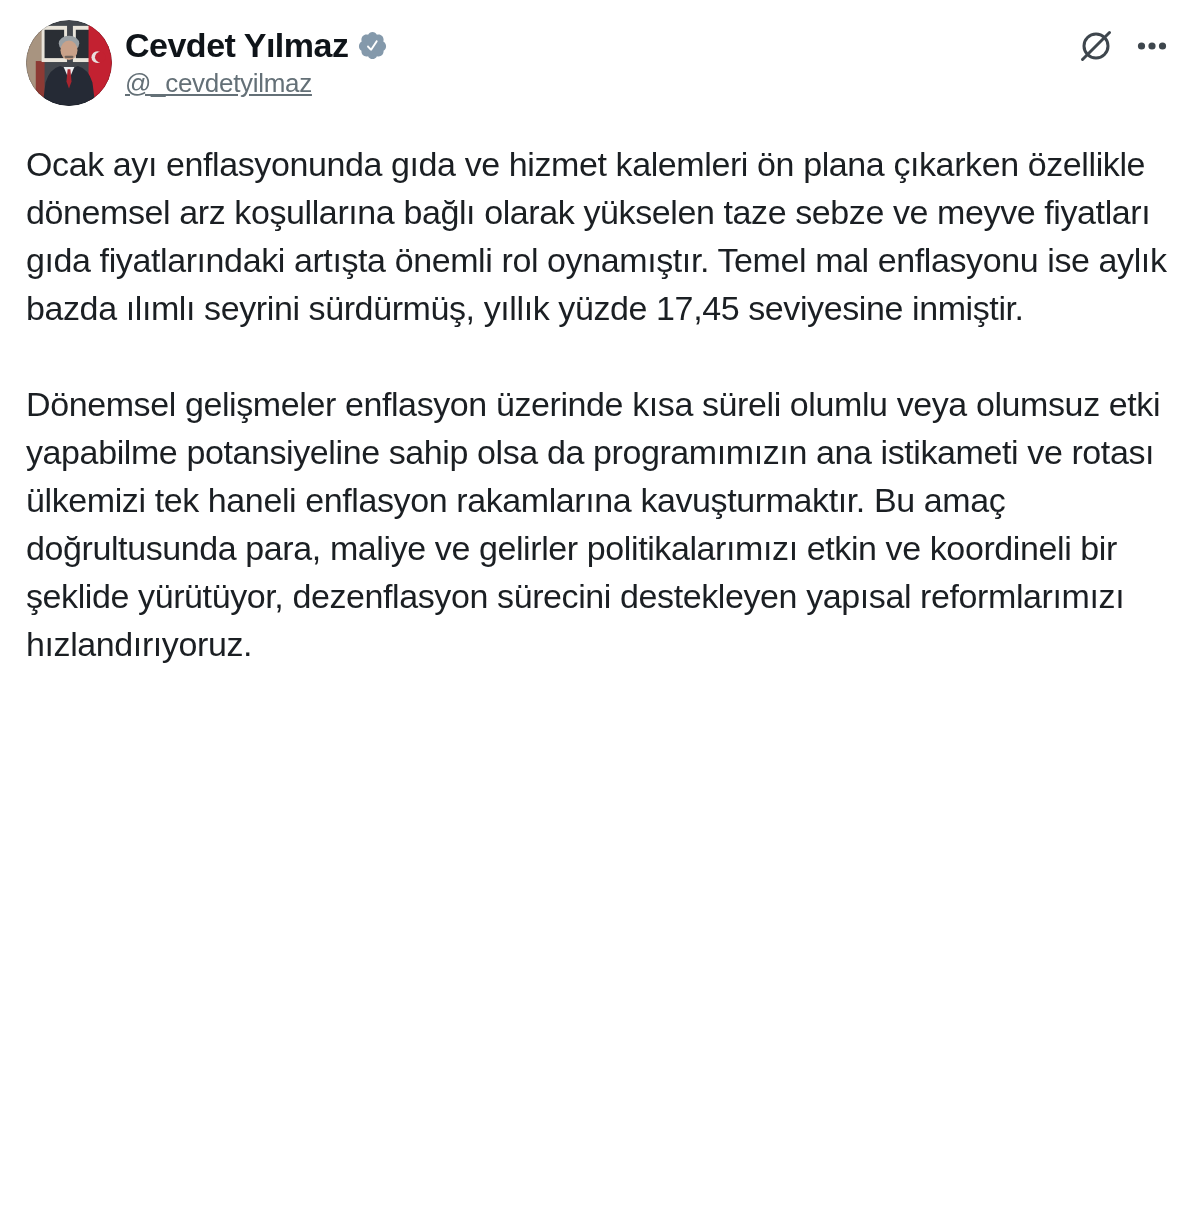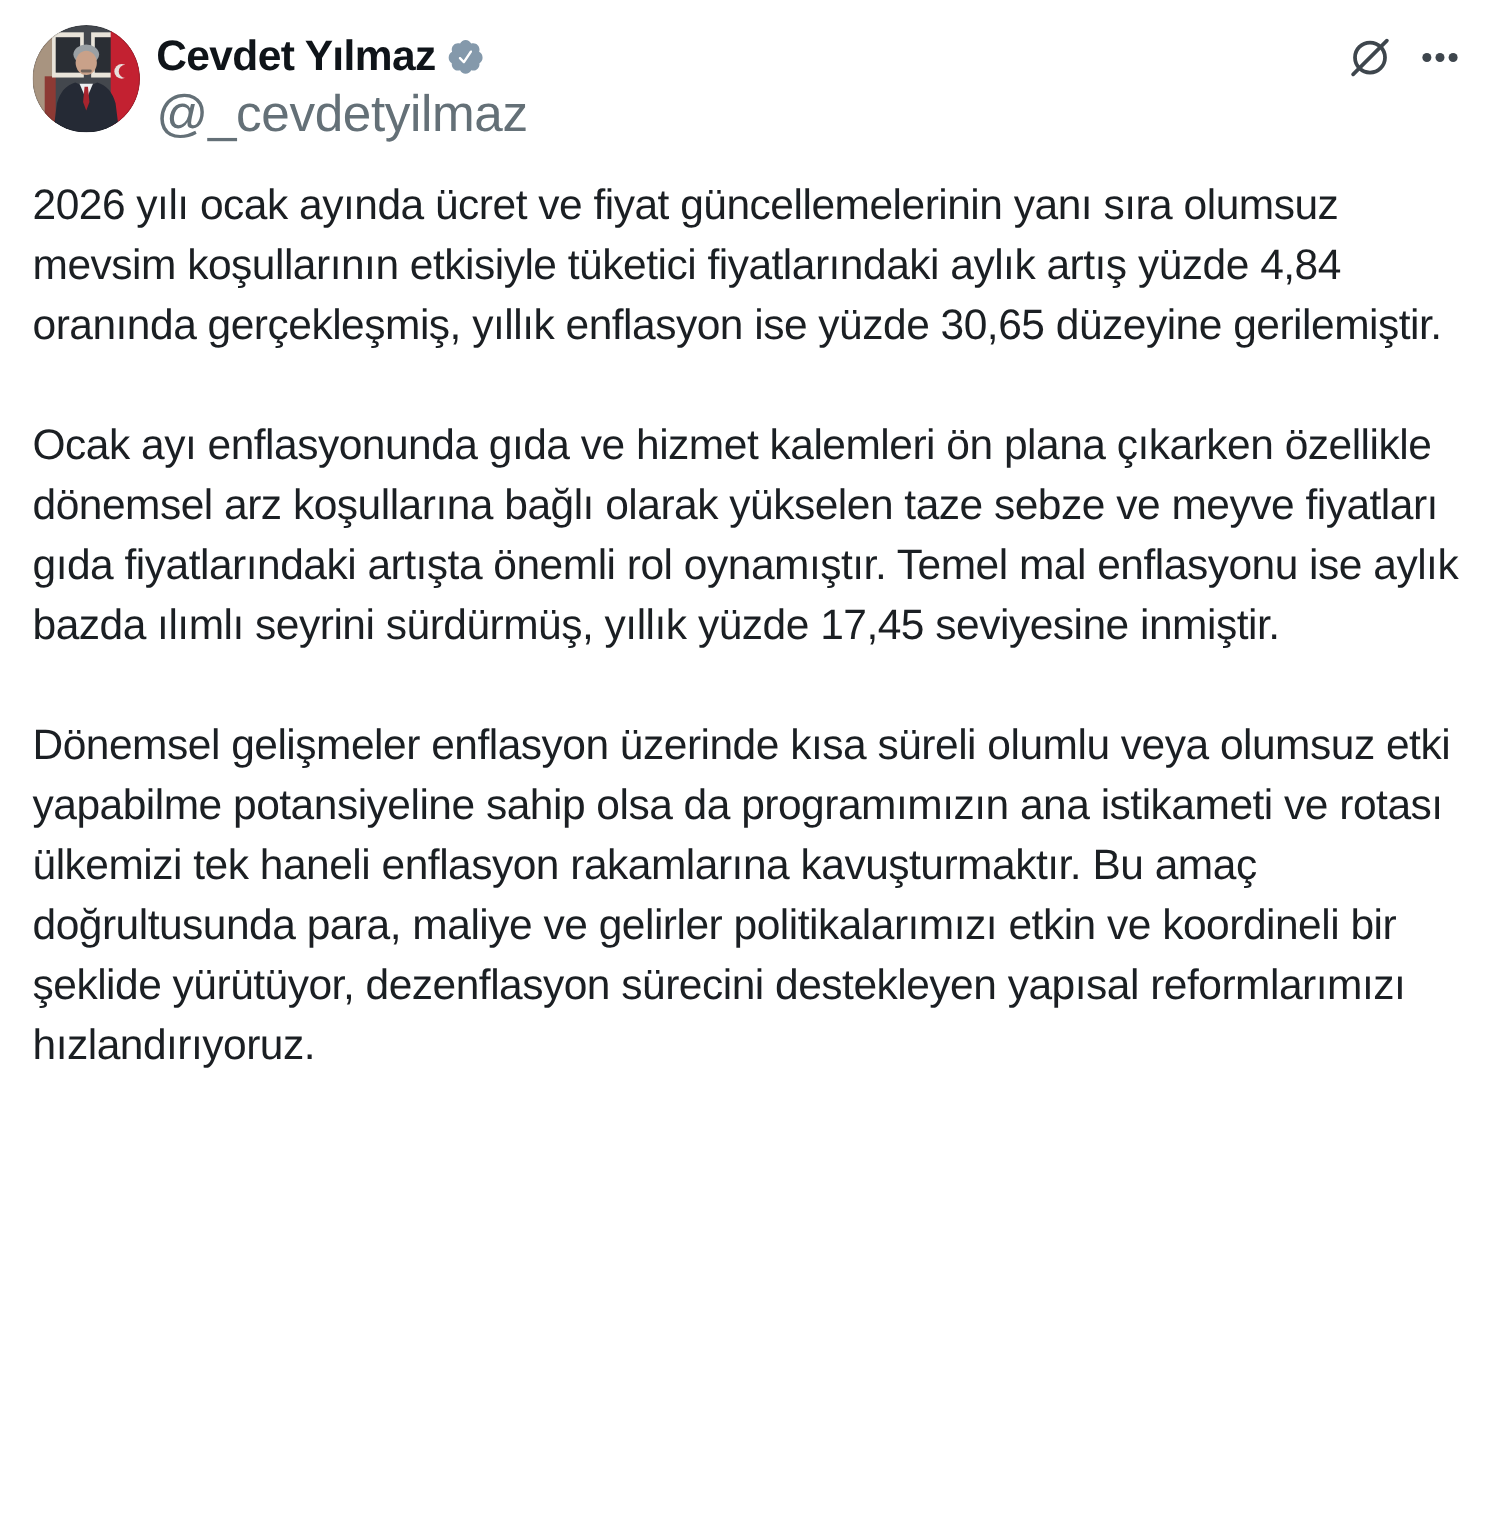--- a/index.html
+++ b/index.html
@@ -48,24 +48,25 @@
   }
   .badge{
     width:31px;height:31px;
     margin-left:9px;
     display:inline-flex;
     color:var(--badge);
   }
   .badge svg{width:31px;height:31px;}
   .handle{
     margin-top:3px;
-    font-size:41px;
+    font-size:26px;
     color:var(--handle);
     letter-spacing:-0.3px;
     cursor:pointer;
+    text-decoration:underline;
   }
   .header-actions{
     position:absolute;
     top:8px;right:2px;
     display:flex;
     align-items:center;
     gap:20px;
     color:var(--icon);
   }
   .action-icon{display:inline-flex;cursor:pointer;}
@@ -143,18 +144,17 @@
           <circle cx="5" cy="12" r="2.4"></circle>
           <circle cx="12" cy="12" r="2.4"></circle>
           <circle cx="19" cy="12" r="2.4"></circle>
         </svg>
       </span>
     </div>
 
   </div>
 
   <div class="tweet-body">
-    <p>2026 yılı ocak ayında ücret ve fiyat güncellemelerinin yanı sıra olumsuz mevsim koşullarının etkisiyle tüketici fiyatlarındaki aylık artış yüzde 4,84 oranında gerçekleşmiş, yıllık enflasyon ise yüzde 30,65 düzeyine gerilemiştir.</p>
     <p>Ocak ayı enflasyonunda gıda ve hizmet kalemleri ön plana çıkarken özellikle dönemsel arz koşullarına bağlı olarak yükselen taze sebze ve meyve fiyatları gıda fiyatlarındaki artışta önemli rol oynamıştır. Temel mal enflasyonu ise aylık bazda ılımlı seyrini sürdürmüş, yıllık yüzde 17,45 seviyesine inmiştir.</p>
     <p>Dönemsel gelişmeler enflasyon üzerinde kısa süreli olumlu veya olumsuz etki yapabilme potansiyeline sahip olsa da programımızın ana istikameti ve rotası ülkemizi tek haneli enflasyon rakamlarına kavuşturmaktır. Bu amaç doğrultusunda para, maliye ve gelirler politikalarımızı etkin ve koordineli bir şeklide yürütüyor, dezenflasyon sürecini destekleyen yapısal reformlarımızı hızlandırıyoruz.</p>
   </div>
 
 </div>
 
 </body></html>

